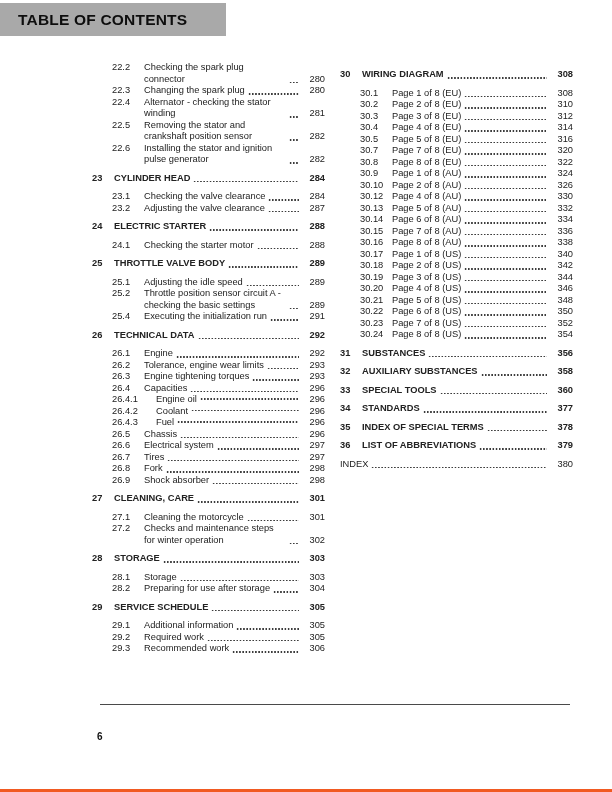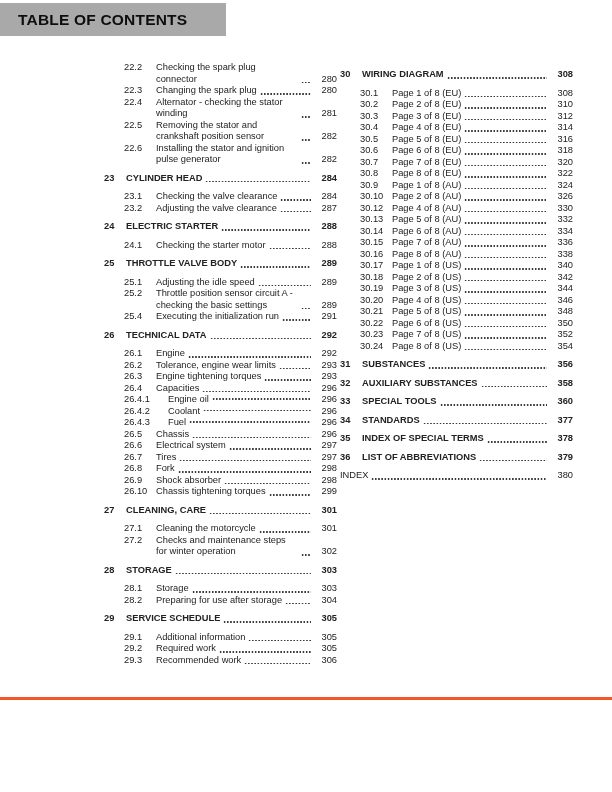--- a/index.html
+++ b/index.html
@@ -1,21 +1,21 @@
 <!DOCTYPE html>
 <html><head>
 <meta charset="utf-8">
 <style>
   html,body{margin:0;padding:0;background:#ffffff;}
-  .page{position:relative;width:612px;height:700px;background:#ffffff;overflow:hidden;
+  .page{position:relative;width:612px;height:792px;background:#ffffff;overflow:hidden;
         font-family:"Liberation Sans","DejaVu Sans",sans-serif;color:#1c1c1c;}
   .header-bar{position:absolute;left:0;top:3px;width:226px;height:33px;display:flex;align-items:center;}
   .header-bar h1{margin:0 0 0 18px;font-size:15.5px;font-weight:700;color:#0d0d0d;letter-spacing:.2px;}
   .toc-col{position:absolute;top:62px;width:233px;font-size:9.3px;line-height:11.5px;color:#222;}
-  #col-left{left:104px;}
+  #col-left{left:92px;}
   #col-right{left:340px;}
   .toc-entry{display:flex;align-items:flex-end;}
   .toc-entry .num{flex:0 0 auto;align-self:flex-start;}
   .toc-entry .title{flex:0 1 auto;}
   .toc-entry .leader{flex:1 1 10px;min-width:10px;height:2.5px;margin:0 2px 1.5px 3px;
       background-image:radial-gradient(circle,#3c3c3c 0.8px,transparent 0.9px);
       background-size:3.2px 2.5px;background-repeat:repeat-x;background-position:left bottom;}
   .toc-entry .pg{flex:0 0 24px;text-align:right;}
   .level-chapter{margin:7px 0;font-weight:bold;}
   .level-chapter .num{width:22px;}
@@ -192,26 +192,20 @@
         <span class="title">Fork</span>
         <span class="leader"></span>
         <span class="pg">298</span>
       </div>
       <div class="toc-entry level-section">
         <span class="num">26.9</span>
         <span class="title">Shock absorber</span>
         <span class="leader"></span>
         <span class="pg">298</span>
       </div>
-      <div class="toc-entry level-section">
-        <span class="num">26.10</span>
-        <span class="title">Chassis tightening torques</span>
-        <span class="leader"></span>
-        <span class="pg">299</span>
-      </div>
       <div class="toc-entry level-chapter">
         <span class="num">27</span>
         <span class="title">CLEANING, CARE</span>
         <span class="leader"></span>
         <span class="pg">301</span>
       </div>
       <div class="toc-entry level-section">
         <span class="num">27.1</span>
         <span class="title">Cleaning the motorcycle</span>
         <span class="leader"></span>
@@ -295,26 +289,20 @@
         <span class="num">30.4</span>
         <span class="title">Page 4 of 8 (EU)</span>
         <span class="leader"></span>
         <span class="pg">314</span>
       </div>
       <div class="toc-entry level-section">
         <span class="num">30.5</span>
         <span class="title">Page 5 of 8 (EU)</span>
         <span class="leader"></span>
         <span class="pg">316</span>
-      </div>
-      <div class="toc-entry level-section">
-        <span class="num">30.6</span>
-        <span class="title">Page 6 of 8 (EU)</span>
-        <span class="leader"></span>
-        <span class="pg">318</span>
       </div>
       <div class="toc-entry level-section">
         <span class="num">30.7</span>
         <span class="title">Page 7 of 8 (EU)</span>
         <span class="leader"></span>
         <span class="pg">320</span>
       </div>
       <div class="toc-entry level-section">
         <span class="num">30.8</span>
         <span class="title">Page 8 of 8 (EU)</span>

